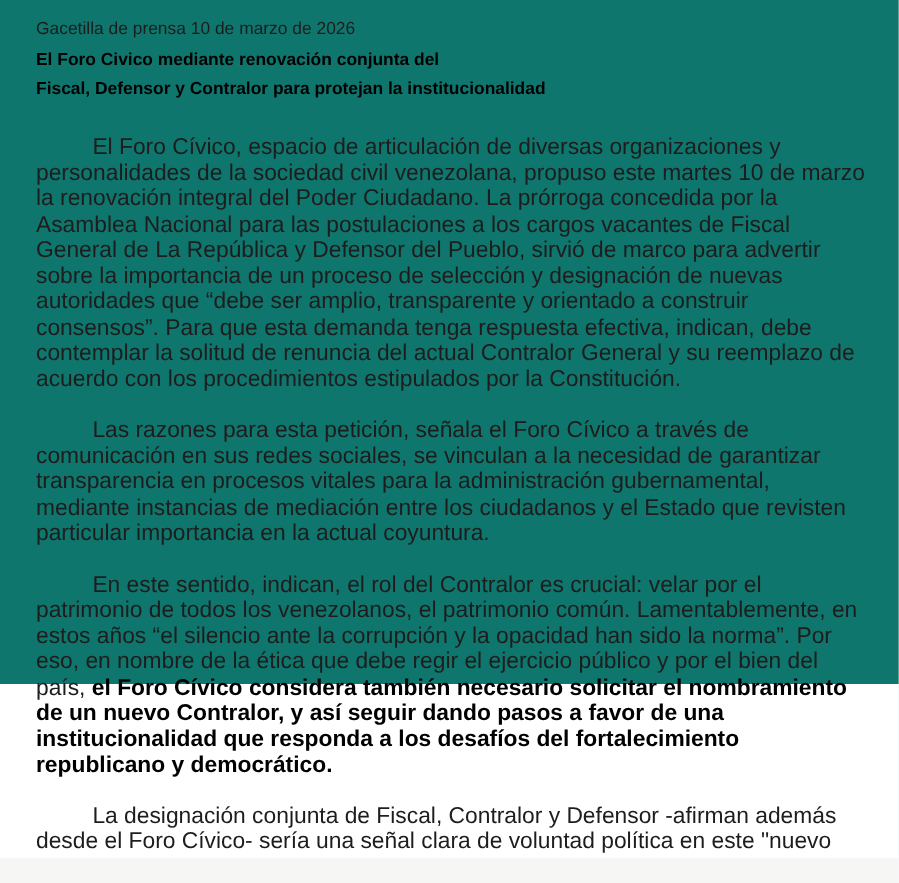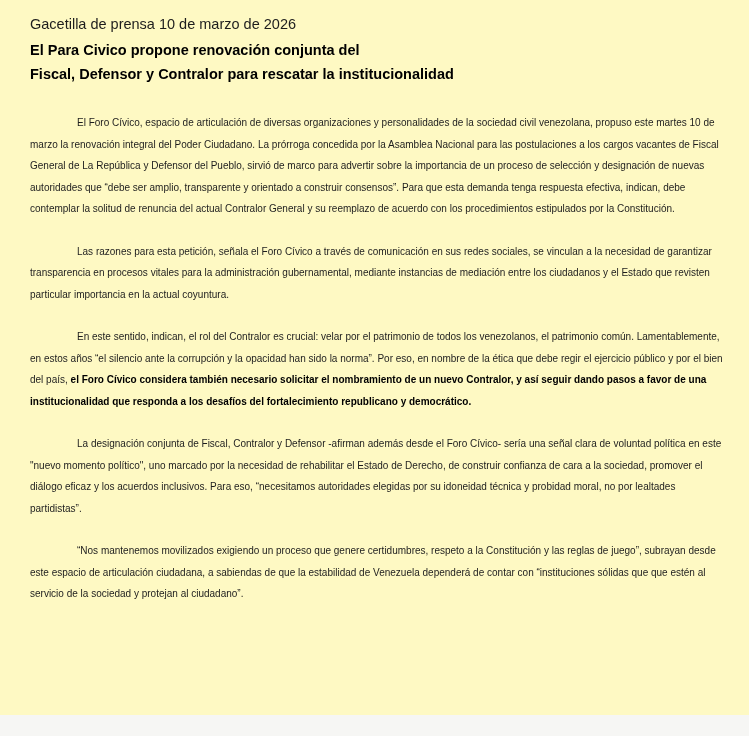--- a/index.html
+++ b/index.html
@@ -11,42 +11,42 @@
     overflow: hidden;
   }
   body {
     font-family: "Liberation Sans", sans-serif;
     color: #1d1d1d;
     position: relative;
   }
   .page {
     box-sizing: border-box;
     width: 749px;
-    height: 736px;
+    height: 570px;
     padding: 12px 26px 0 30px;
-    background: #fef9c3;
+    background: #0f766e;
   }
   .date-line {
     margin: 0;
     font-size: 14.5px;
     line-height: 24px;
     font-weight: normal;
     color: #1d1d1d;
   }
   .doc-title {
     margin: 2px 0 0 0;
     font-size: 14.5px;
     line-height: 24px;
     font-weight: bold;
     color: #000000;
   }
   .doc-body { margin: 0; }
   .para {
     margin: 21px 0 0 0;
-    font-size: 10px;
+    font-size: 19px;
     line-height: 21.5px;
     text-indent: 47px;
     color: #1d1d1d;
   }
   .para:first-child { margin-top: 26px; }
   .run { font-weight: normal; }
   .run.bold { font-weight: bold; color: #000000; text-align: right; }
   .bottom-band {
     position: absolute;
     left: 0;
@@ -56,22 +56,22 @@
     background: #f6f6f4;
   }
 </style>
 </head>
 <body>
 
 <div class="page">
   <p class="date-line">Gacetilla de prensa 10 de marzo de 2026</p>
 
   <h1 class="doc-title">
-    <span>El Para Civico propone renovación conjunta del</span><br>
-    <span>Fiscal, Defensor y Contralor para rescatar la institucionalidad</span>
+    <span>El Foro Civico mediante renovación conjunta del</span><br>
+    <span>Fiscal, Defensor y Contralor para protejan la institucionalidad</span>
   </h1>
 
   <div class="doc-body">
       <p class="para"><span class="run">El Foro Cívico, espacio de articulación de diversas organizaciones y personalidades de la sociedad civil venezolana, propuso este martes 10 de marzo la renovación integral del Poder Ciudadano. La prórroga concedida por la Asamblea Nacional para las postulaciones a los cargos vacantes de Fiscal General de La República y Defensor del Pueblo, sirvió de marco para advertir sobre la importancia de un proceso de selección y designación de nuevas autoridades que “debe ser amplio, transparente y orientado a construir consensos”. Para que esta demanda tenga respuesta efectiva, indican, debe contemplar la solitud de renuncia del actual Contralor General y su reemplazo de acuerdo con los procedimientos estipulados por la Constitución.</span></p>
       <p class="para"><span class="run">Las razones para esta petición, señala el Foro Cívico a través de comunicación en sus redes sociales, se vinculan a la necesidad de garantizar transparencia en procesos vitales para la administración gubernamental, mediante instancias de mediación entre los ciudadanos y el Estado que revisten particular importancia en la actual coyuntura.</span></p>
       <p class="para"><span class="run">En este sentido, indican, el rol del Contralor es crucial: velar por el patrimonio de todos los venezolanos, el patrimonio común. Lamentablemente, en estos años “el silencio ante la corrupción y la opacidad han sido la norma”. Por eso, en nombre de la ética que debe regir el ejercicio público y por el bien del país, </span><span class="run bold">el Foro Cívico considera también necesario solicitar el nombramiento de un nuevo Contralor, y así seguir dando pasos a favor de una institucionalidad que responda a los desafíos del fortalecimiento republicano y democrático.</span></p>
       <p class="para"><span class="run">La designación conjunta de Fiscal, Contralor y Defensor -afirman además desde el Foro Cívico- sería una señal clara de voluntad política en este "nuevo momento político", uno marcado por la necesidad de rehabilitar el Estado de Derecho, de construir confianza de cara a la sociedad, promover el diálogo eficaz y los acuerdos inclusivos. Para eso, “necesitamos autoridades elegidas por su idoneidad técnica y probidad moral, no por lealtades partidistas”.</span></p>
       <p class="para"><span class="run">“Nos mantenemos movilizados exigiendo un proceso que genere certidumbres, respeto a la Constitución y las reglas de juego”, subrayan desde este espacio de articulación ciudadana, a sabiendas de que la estabilidad de Venezuela dependerá de contar con “instituciones sólidas que que estén al servicio de la sociedad y protejan al ciudadano”.</span></p>
     </div>
 </div>

